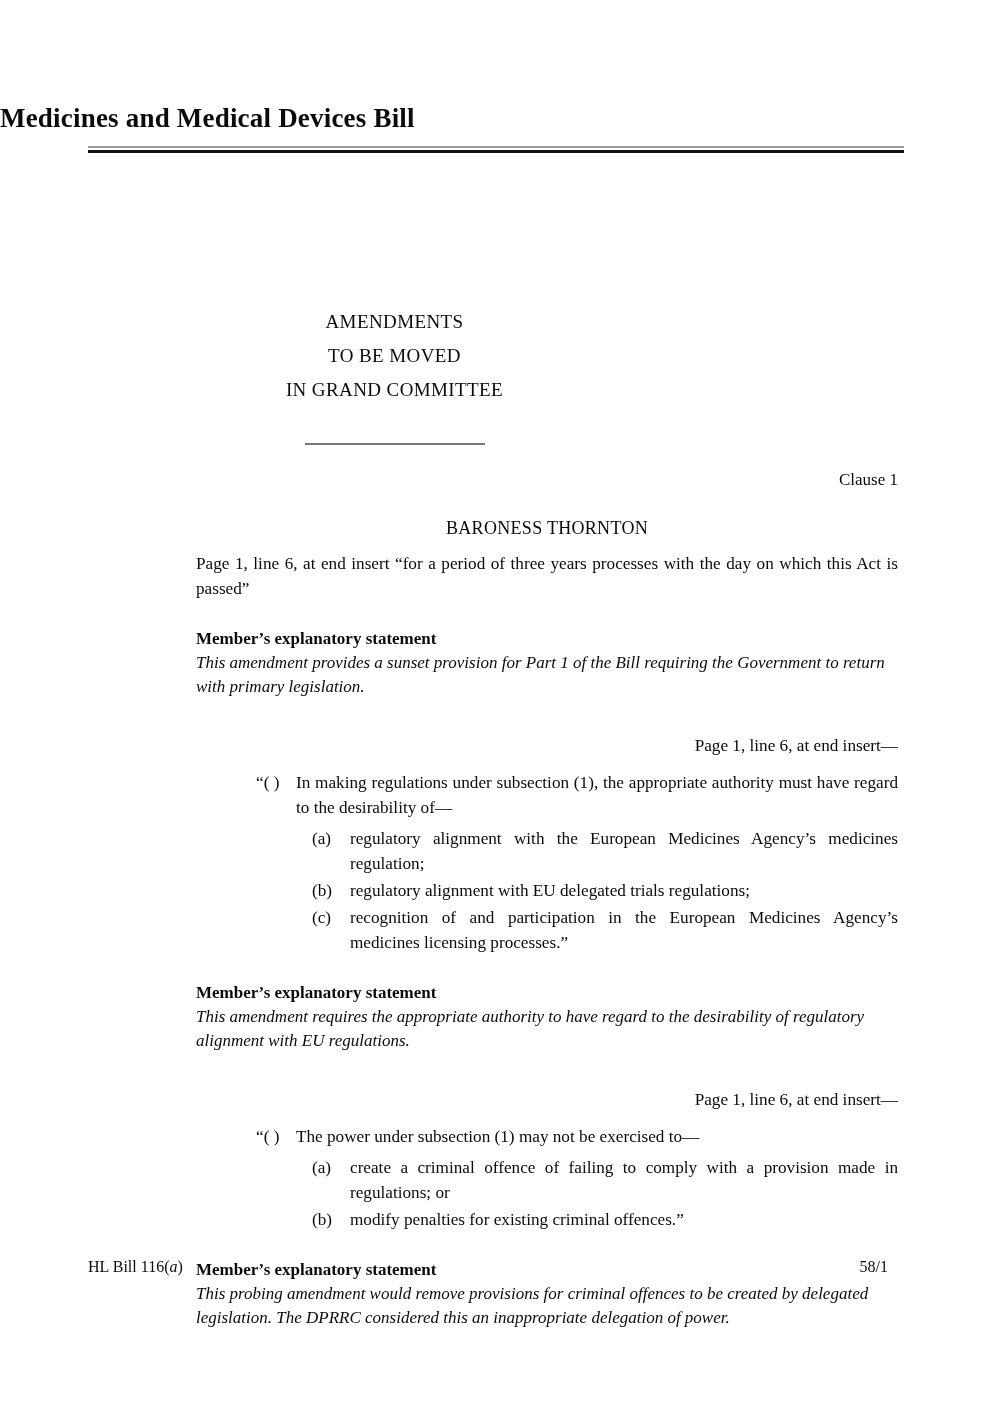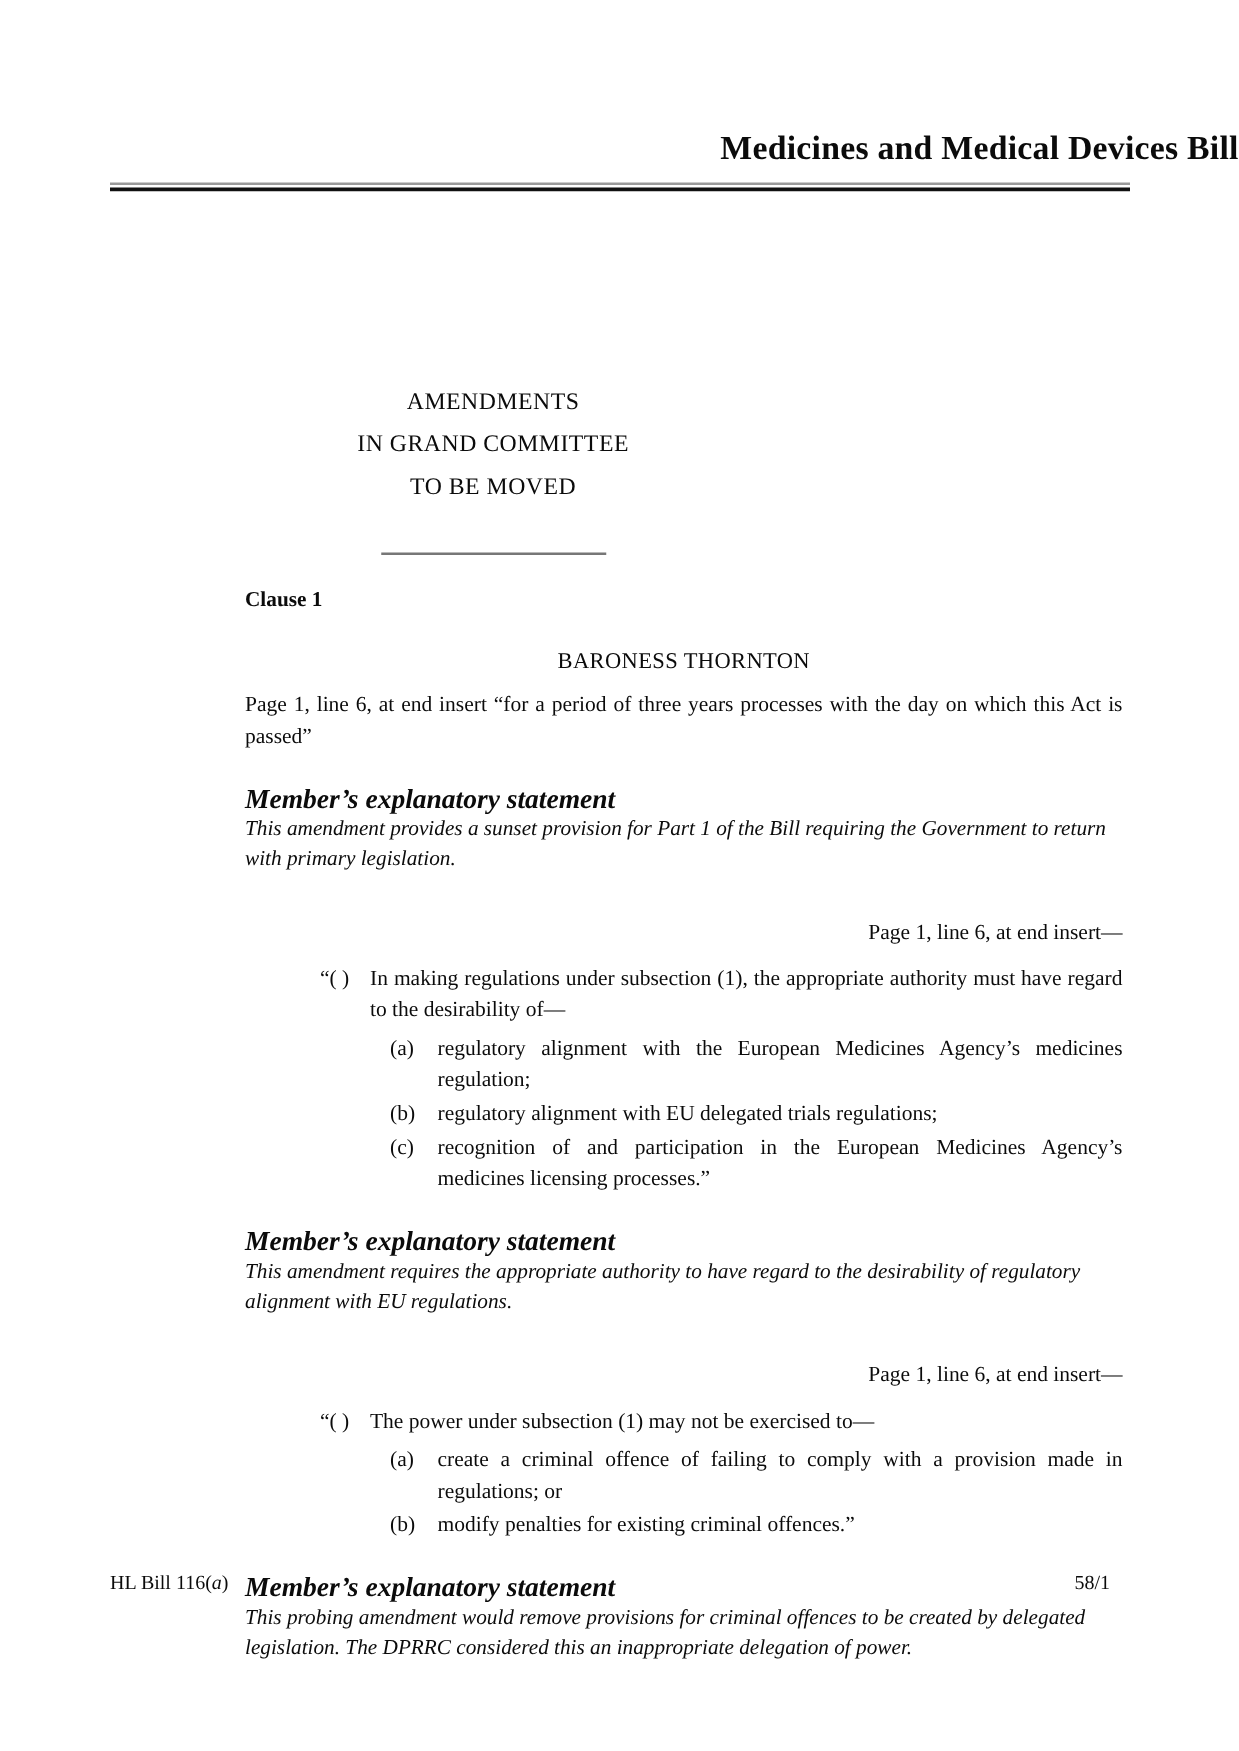--- a/index.html
+++ b/index.html
@@ -17,21 +17,21 @@
     color: #0b0b0b;
     overflow: hidden;
   }
 
   
   .doc-title {
     position: absolute;
     top: 103px;
     left: 0;
     width: 991px;
-    text-align: right;
+    text-align: left;
     font-size: 27px;
     font-weight: bold;
     letter-spacing: 0.2px;
   }
   .title-rules {
     position: absolute;
     top: 146px;
     left: 88px;
     width: 816px;
   }
@@ -76,22 +76,22 @@
   
   .body-col {
     position: absolute;
     top: 470px;
     left: 196px;
     width: 702px;
     font-size: 17.2px;
   }
 
   .clause-head {
-    text-align: left;
-    font-weight: bold;
+    text-align: right;
+    font-weight: normal;
     font-size: 17px;
     margin: 0 0 28px 0;
   }
   .member-name {
     text-align: center;
     font-size: 18px;
     letter-spacing: 0.3px;
     margin: 0 0 12px 0;
   }
 
@@ -149,23 +149,22 @@
     position: absolute;
     left: 0;
     top: 0;
   }
 
   
   .explan {
     margin-top: 26px;
   }
   .explan-head {
-    font-style: italic;
     font-weight: bold;
-    font-size: 22px;
+    font-size: 17px;
     line-height: 24px;
   }
   .explan-body {
     font-style: italic;
     font-size: 17px;
     line-height: 24px;
   }
 
   
   .footer {
@@ -188,22 +187,22 @@
 
   <div class="doc-title">Medicines and Medical Devices Bill</div>
   <div class="title-rules">
     <div class="rule-thin"></div>
     <div class="rule-gap"></div>
     <div class="rule-thick"></div>
   </div>
 
   <div class="preamble">
     <div class="preamble-line">AMENDMENTS</div>
+    <div class="preamble-line">TO BE MOVED</div>
     <div class="preamble-line">IN GRAND COMMITTEE</div>
-    <div class="preamble-line">TO BE MOVED</div>
     <div class="divider-wrap">
       <span class="divider"></span>
     </div>
   </div>
 
   <div class="body-col">
 
     <div class="clause-head">Clause 1</div>
     <div class="member-name">BARONESS THORNTON</div>
 

